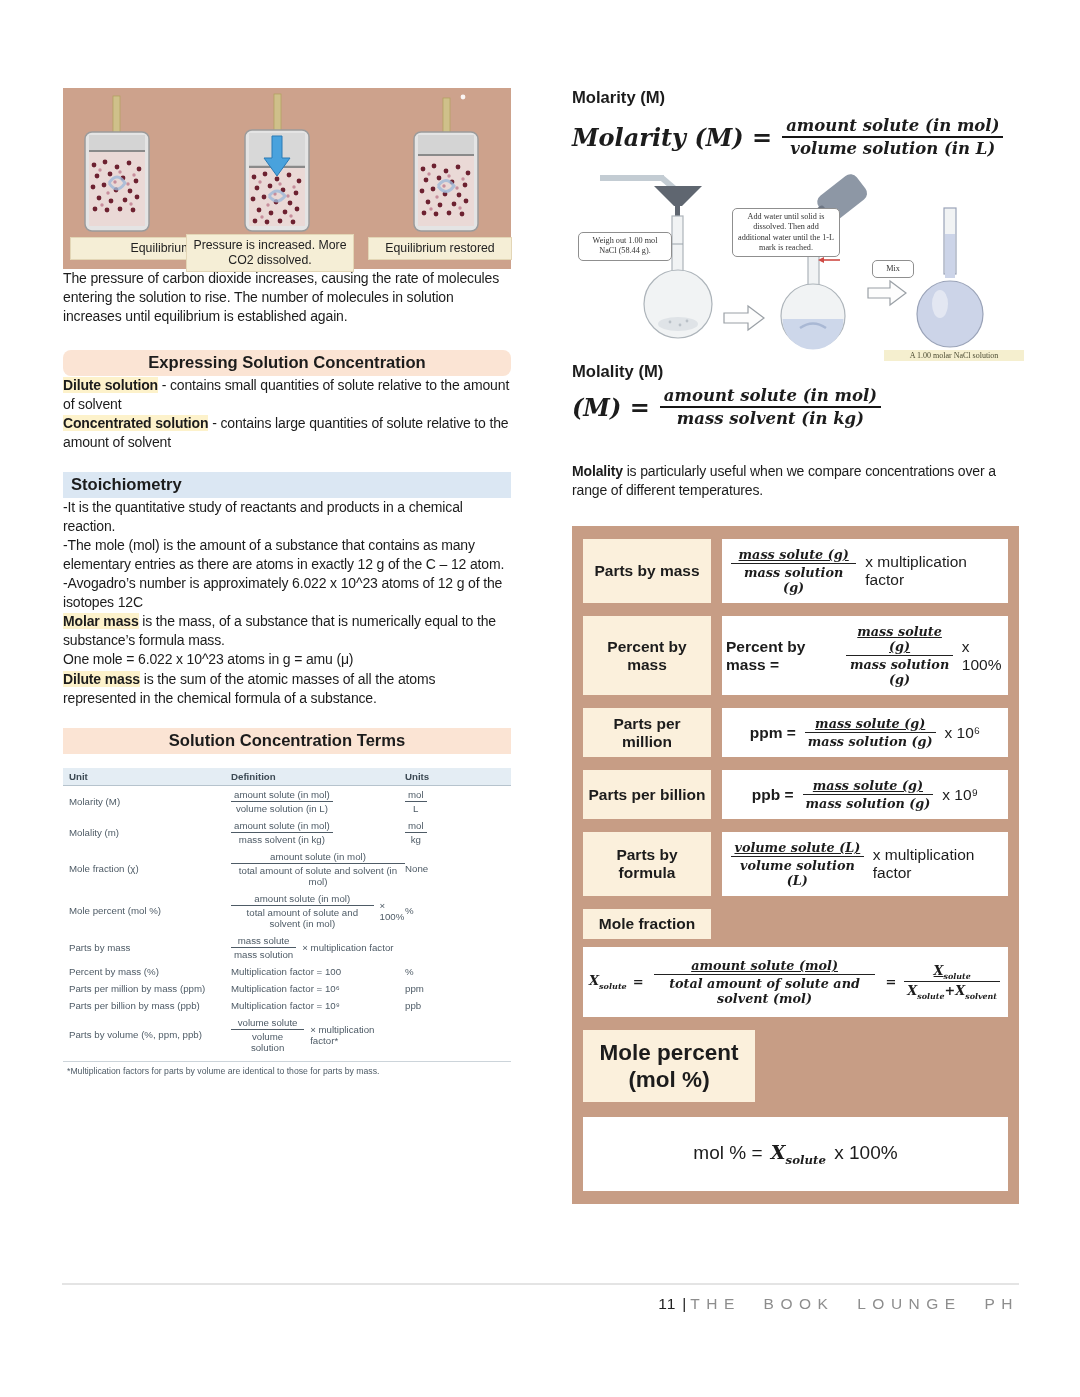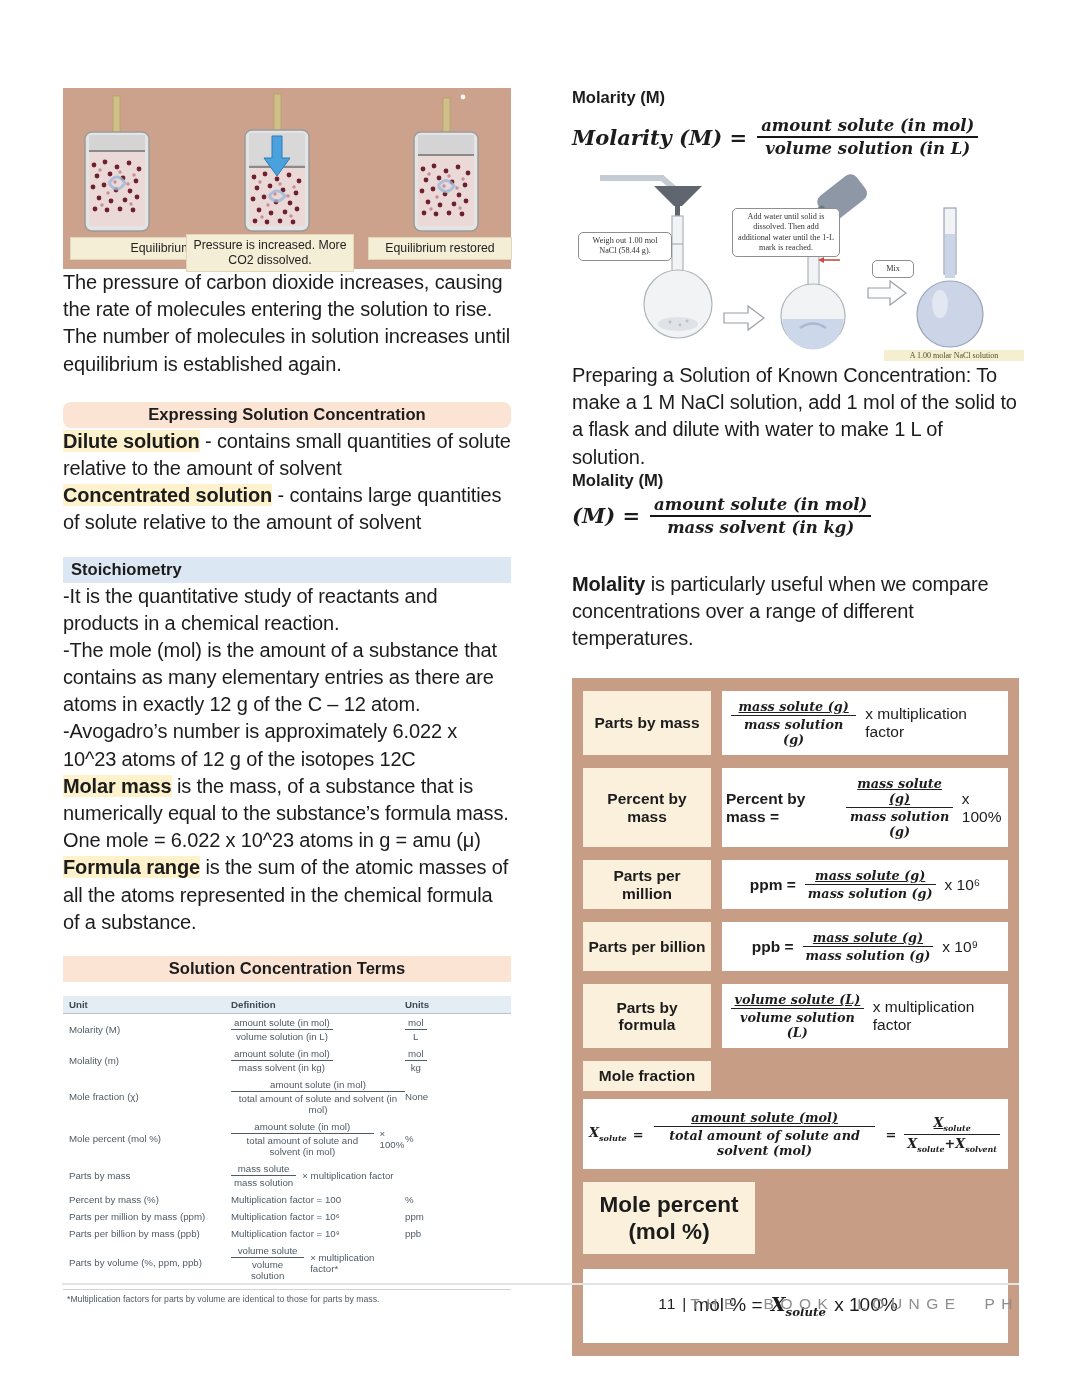--- a/index.html
+++ b/index.html
@@ -1,21 +1,21 @@
 <!DOCTYPE html>
 <html><head>
 <meta charset="utf-8">
 <style>
   html,body{margin:0;padding:0;background:#fff;}
   .page{position:relative;width:1080px;height:1397px;background:#ffffff;overflow:hidden;
         font-family:"Liberation Sans",sans-serif;color:#1c1c1c;}
   .col-left{position:absolute;left:63px;top:88px;width:448px;}
   .col-right{position:absolute;left:572px;top:88px;width:447px;}
 
-  p.body{margin:0;font-size:20px;line-height:1.36;letter-spacing:-0.15px;}
+  p.body{margin:0;font-size:14px;line-height:1.36;letter-spacing:-0.15px;}
   .bold{font-weight:bold;}
   .hl{background:#fdf2cb;font-weight:bold;}
 
   .band{font-weight:bold;font-size:16.6px;padding:3px 8px;}
   .band.peach{background:#fbe4d4;text-align:center;}
   .band.blue{background:#dbe7f3;text-align:left;}
 
   
   .figure-eq{position:relative;width:448px;height:181px;}
   .fig-cap{position:absolute;background:#f5eed6;box-shadow:0 0 0 1px #e3d6b6;
@@ -25,21 +25,21 @@
   .figure-sol{position:relative;width:447px;height:196px;background:#fff;}
   .sol-box{position:absolute;border:1px solid #8f8f8f;border-radius:5px;background:#fff;
            font-family:"Liberation Serif",serif;font-size:8.2px;line-height:1.25;
            text-align:center;color:#333;padding:3px 4px;}
   .sol-cap{position:absolute;background:#f5efcf;font-family:"Liberation Serif",serif;
            font-size:8px;color:#4c4c33;padding:1px 4px;text-align:center;}
 
   
   .mathline{font-family:"DejaVu Serif",serif;font-weight:bold;font-style:italic;
             display:flex;align-items:center;}
-  .mathline .lhs{font-size:21px;margin-right:10px;}
+  .mathline .lhs{font-size:24px;margin-right:10px;}
   .frac{display:inline-block;text-align:center;vertical-align:middle;font-size:16.5px;}
   .frac .num{display:block;border-bottom:2px solid #161616;padding:0 4px 1px;}
   .frac .den{display:block;padding:1px 4px 0;}
 
   h3.subhead{font-size:16.6px;margin:0;font-weight:bold;}
 
   
   .terms-table{width:448px;margin-top:14px;font-size:9.7px;color:#4e5b66;}
   .tt-head{display:flex;background:#e4edf4;color:#3d4a54;font-weight:bold;
            padding:3px 0;border-bottom:1px solid #b6c3cd;}
@@ -181,21 +181,21 @@
 
     <div class="band blue mt26">Stoichiometry</div>
     <p class="body">-It is the quantitative study of reactants and products in a chemical reaction.</p>
     <p class="body">-The mole (mol) is the amount of a substance that contains as many elementary entries as there are atoms in exactly 12 g of the C – 12 atom.</p>
     <p class="body">-Avogadro’s number is approximately 6.022 x 10^23 atoms of 12 g of the isotopes 12C</p>
 
     <p class="body mt20"><span class="hl">Molar mass</span><span> is the mass, of a substance that is numerically equal to the substance’s formula mass.</span></p>
 
     <p class="body mt24">One mole = 6.022 x 10^23 atoms in g = amu (μ)</p>
 
-    <p class="body mt24"><span class="hl">Formula range</span><span> is the sum of the atomic masses of all the atoms represented in the chemical formula of a substance.</span></p>
+    <p class="body mt24"><span class="hl">Dilute mass</span><span> is the sum of the atomic masses of all the atoms represented in the chemical formula of a substance.</span></p>
 
     <div class="band peach mt26">Solution Concentration Terms</div>
 
     <div class="terms-table">
       <div class="tt-head">
         <div class="tt-c1">Unit</div>
         <div class="tt-c2">Definition</div>
         <div class="tt-c3">Units</div>
       </div>
 
@@ -354,21 +354,20 @@
           <circle cx="378" cy="148" r="33" fill="#ccd4e8" stroke="#9aa3b8" stroke-width="1.2"></circle>
           <ellipse cx="368" cy="138" rx="8" ry="14" fill="#ffffff" opacity="0.45"></ellipse>
         </g>
       </svg>
       <div class="sol-box" style="left:6px;top:66px;width:84px;">Weigh out 1.00 mol NaCl (58.44 g).</div>
       <div class="sol-box" style="left:160px;top:42px;width:98px;">Add water until solid is dissolved. Then add additional water until the 1-L mark is reached.</div>
       <div class="sol-box" style="left:300px;top:94px;width:32px;">Mix</div>
       <div class="sol-cap" style="left:312px;top:184px;width:132px;">A 1.00 molar NaCl solution</div>
     </div>
 
-    <p class="body mt8">Preparing a Solution of Known Concentration: To make a 1 M NaCl solution, add 1 mol of the solid to a flask and dilute with water to make 1 L of solution.</p>
 
     <h3 class="subhead mt26">Molality (M)</h3>
 
     <div class="mathline" style="margin-top:4px;">
       <span class="lhs">(M) =</span>
       <span class="frac">
           <span class="num">amount solute (in mol)</span>
           <span class="den">mass solvent (in kg)</span>
         </span>
     </div>

